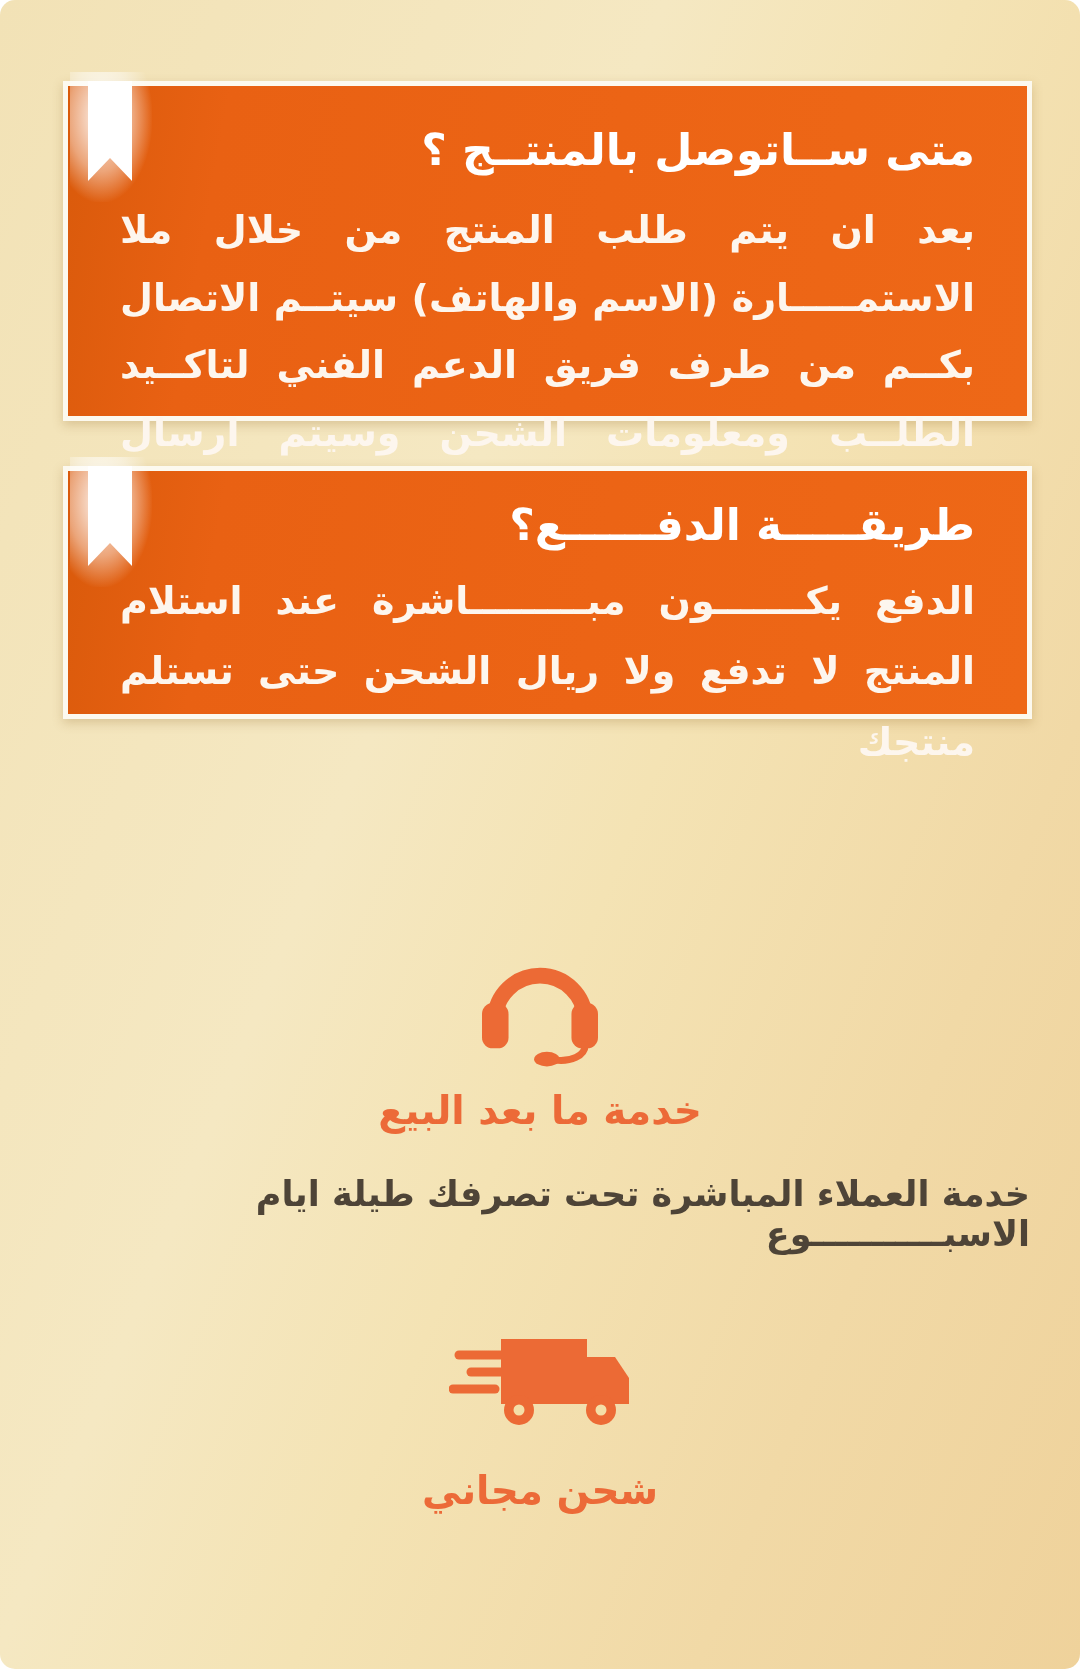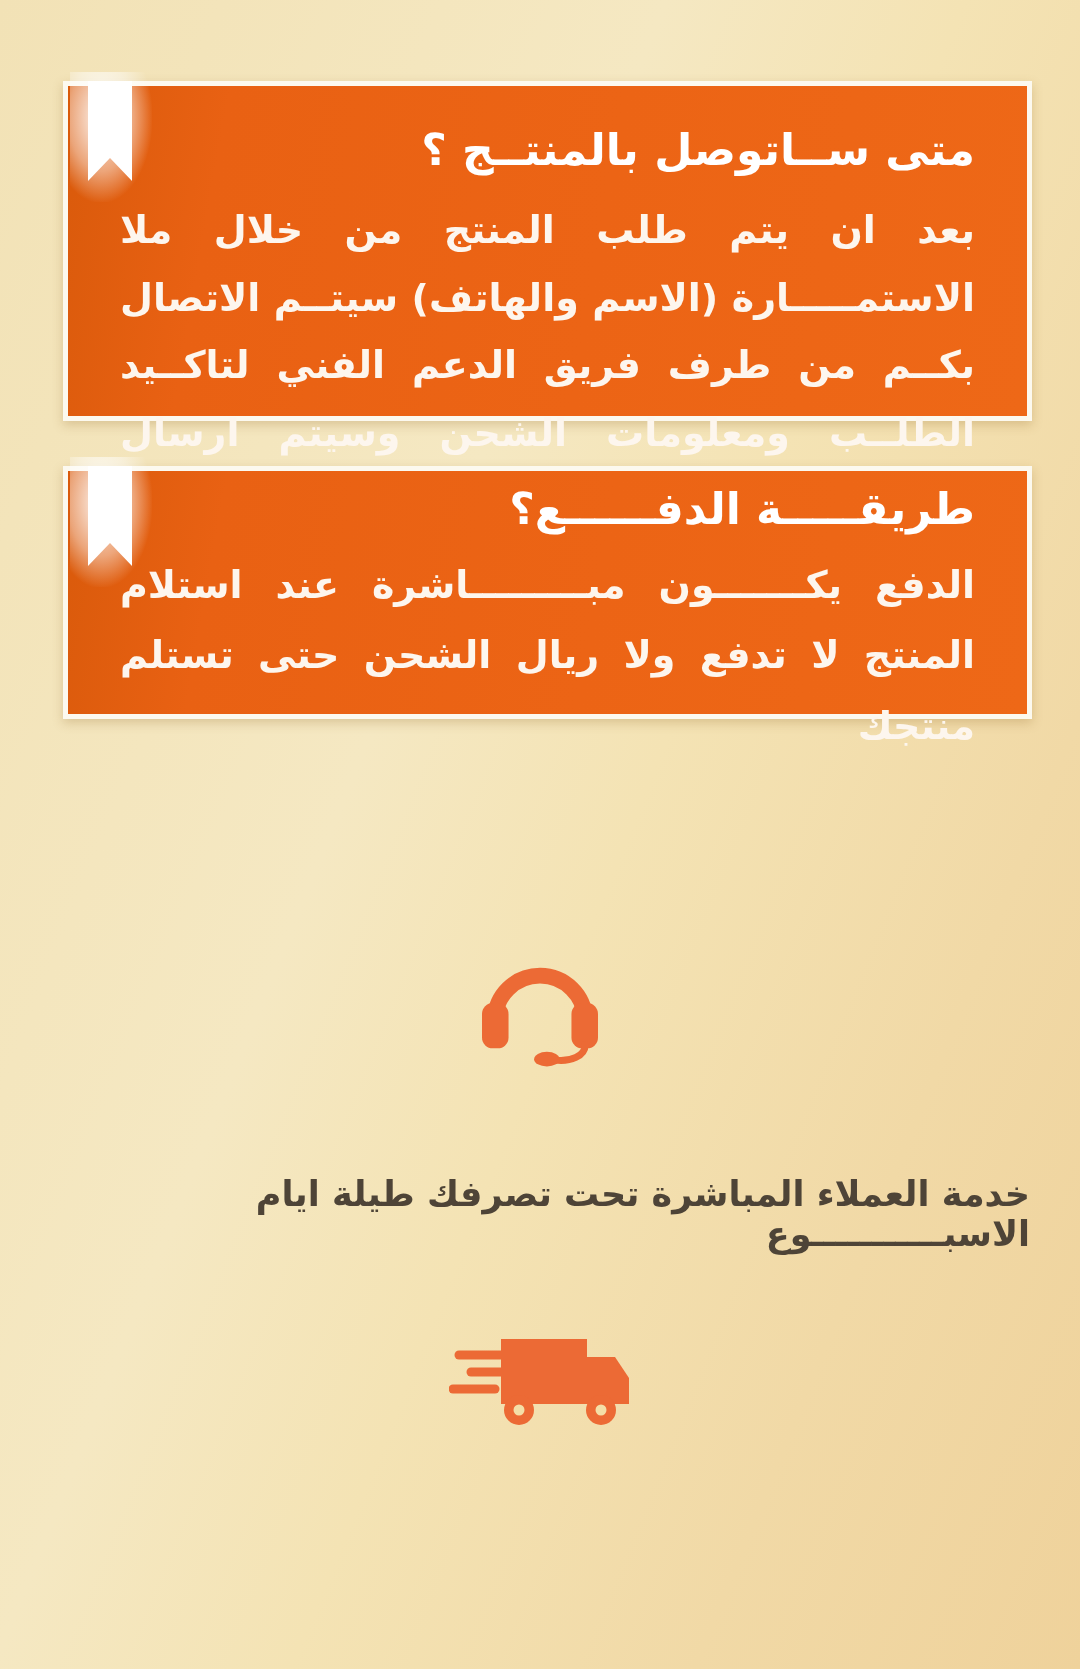--- a/index.html
+++ b/index.html
@@ -8,20 +8,21 @@
     font-family: "DejaVu Sans", sans-serif;
   }
   .page {
     position: relative;
     width: 1080px;
     height: 1669px;
     overflow: hidden;
     background:
       linear-gradient(112deg, #f2e2b6 0%, #f5e8c2 38%, #f4e3b4 55%, #f1d9a6 78%, #efd29b 100%);
     direction: rtl;
+    border-radius: 15px;
   }
 
   
   .card {
     position: absolute;
     left: 63px;
     width: 969px;
     box-sizing: border-box;
     border: 5px solid #fcf9ef;
     background: linear-gradient(100deg, #d95a0b 0%, #e96113 16%, #ec6415 55%, #ee6817 100%);
@@ -53,21 +54,21 @@
 
   .card-title {
     margin: 0;
     padding: 38px 52px 0 52px;
     color: #ffffff;
     font-size: 44px;
     font-weight: 700;
     text-align: right;
     letter-spacing: 0;
   }
-  .card-2 .card-title { padding-top: 12px; }
+  .card-2 .card-title { padding-top: 28px; }
 
   .card-body {
     margin: 22px 0 0 0;
     padding: 0 52px;
     color: #fdf6ee;
     font-size: 38px;
     font-weight: 700;
     line-height: 1.78;
     text-align: justify;
   }
@@ -135,29 +136,31 @@
 
   <div class="feature-icon icon-headset">
     <svg viewBox="0 0 130 118" width="128" height="116" xmlns="http://www.w3.org/2000/svg">
       <path class="line" d="M19 70 A46 46 0 0 1 111 70" stroke-width="16"></path>
       <rect class="fill" x="6" y="52" width="27" height="46" rx="11"></rect>
       <rect class="fill" x="97" y="52" width="27" height="46" rx="11"></rect>
       <path class="line" d="M111 94 C111 106 96 112 80 110" stroke-width="7" stroke-linecap="round"></path>
       <ellipse class="fill" cx="72" cy="109" rx="13" ry="7.5"></ellipse>
     </svg>
   </div>
+  <h3 class="feature-title f1-title">خدمة ما بعد البيع</h3>
   <p class="feature-text f1-text">خدمة العملاء المباشرة تحت تصرفك طيلة ايام الاسبـــــــــــوع</p>
 
   <div class="feature-icon icon-truck">
     <svg viewBox="0 0 182 96" width="182" height="96" xmlns="http://www.w3.org/2000/svg">
       <path class="line" d="M10 22 H52" stroke-width="9" stroke-linecap="round"></path>
       <path class="line" d="M22 39 H70" stroke-width="9" stroke-linecap="round"></path>
       <path class="line" d="M4 56 H46" stroke-width="9" stroke-linecap="round"></path>
       <rect class="fill" x="52" y="6" width="86" height="65"></rect>
       <path class="fill" d="M138 24 H166 L180 45 V71 H138 Z"></path>
       <circle class="fill" cx="70" cy="77" r="15"></circle>
       <circle class="hub" cx="70" cy="77" r="5.5"></circle>
       <circle class="fill" cx="152" cy="77" r="15"></circle>
       <circle class="hub" cx="152" cy="77" r="5.5"></circle>
     </svg>
   </div>
+  <h3 class="feature-title f2-title">شحن مجاني</h3>
 
 </div>
 
 </body></html>

